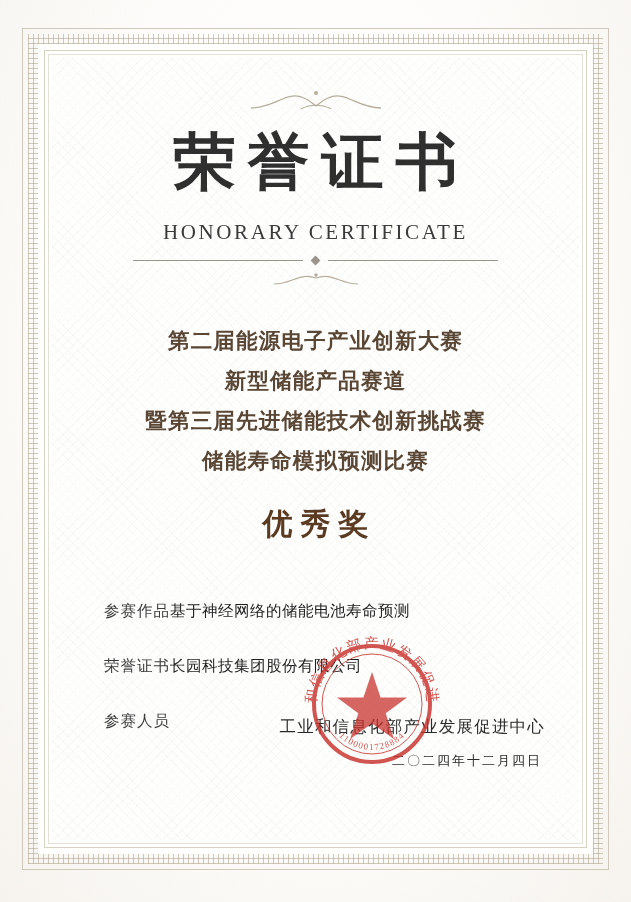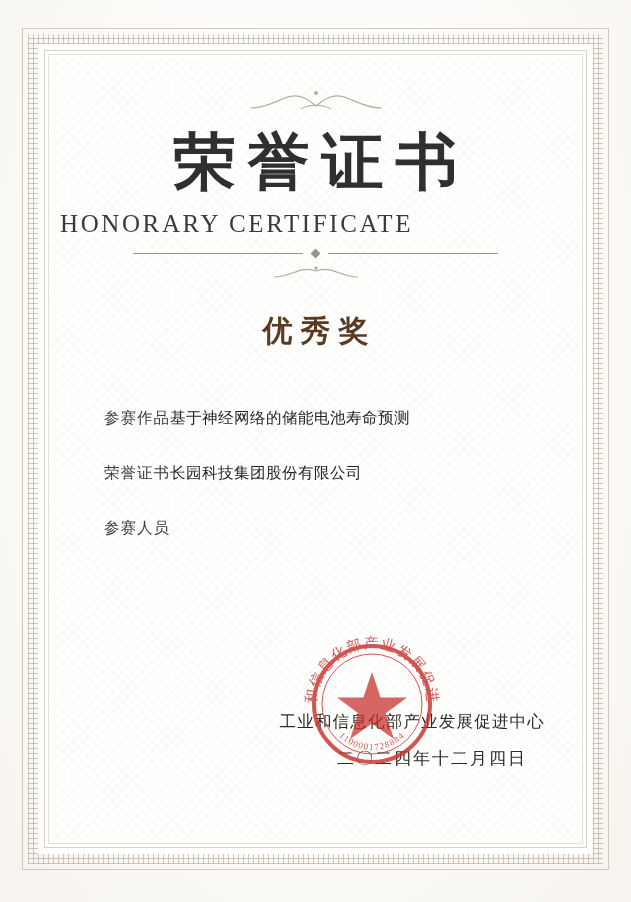--- a/index.html
+++ b/index.html
@@ -135,25 +135,26 @@
     font-size: 62px;
     font-weight: bold;
     letter-spacing: 12px;
     color: #2f2f2f;
     margin-top: 14px;
     line-height: 1.06;
     text-indent: 12px;
   }
 
   .title-en {
-    font-family: "Liberation Serif", serif;
-    font-size: 25px;
+    text-align: center;
+    font-family: "Liberation Serif", serif;
+    font-size: 21px;
     letter-spacing: 2.6px;
     color: #3a3a3a;
-    margin-top: 14px;
+    margin-top: 24px;
   }
 
   .rule-wrap {
     margin-top: 12px;
     display: flex;
     align-items: center;
     justify-content: center;
   }
   .rule {
     height: 1px;
@@ -226,25 +227,25 @@
   }
   .issuer {
     font-family: "Liberation Serif", serif;
     font-size: 16.5px;
     color: #2b2b2b;
     letter-spacing: 1.2px;
     white-space: nowrap;
   }
   .issue-date {
     font-family: Liberation Serif, serif;
-    font-size: 17px;
+    font-size: 13px;
     color: #2b2b2b;
     letter-spacing: 2px;
     margin-top: 14px;
-    margin-right: 18px;
+    margin-right: 3px;
     white-space: nowrap;
   }
 
   
   .seal {
     position: absolute;
     left: 236px;
     bottom: 52px;
     width: 152px;
     height: 152px;
@@ -288,20 +289,26 @@
       <div class="rule short"></div>
     </div>
 
     <div class="flourish-bottom">
       <svg width="120" height="26" viewBox="0 0 120 26" aria-hidden="true">
         <path d="M18 18 C36 18, 44 6, 60 12 C76 6, 84 18, 102 18" fill="none" stroke="#b6ae9c" stroke-width="1.2"></path>
         <circle cx="60" cy="9" r="1.8" fill="#b6ae9c"></circle>
       </svg>
     </div>
 
+    <div class="event-lines">
+      <div class="event-line">第二届能源电子产业创新大赛</div>
+      <div class="event-line">新型储能产品赛道</div>
+      <div class="event-line">暨第三届先进储能技术创新挑战赛</div>
+      <div class="event-line">储能寿命模拟预测比赛</div>
+    </div>
 
     <div class="award">优秀奖</div>
 
     <div class="fields">
       <div class="field-row">
         <span class="field-label">参赛作品</span>
         <span class="field-value">基于神经网络的储能电池寿命预测</span>
       </div>
       <div class="field-row">
         <span class="field-label">荣誉证书</span>

